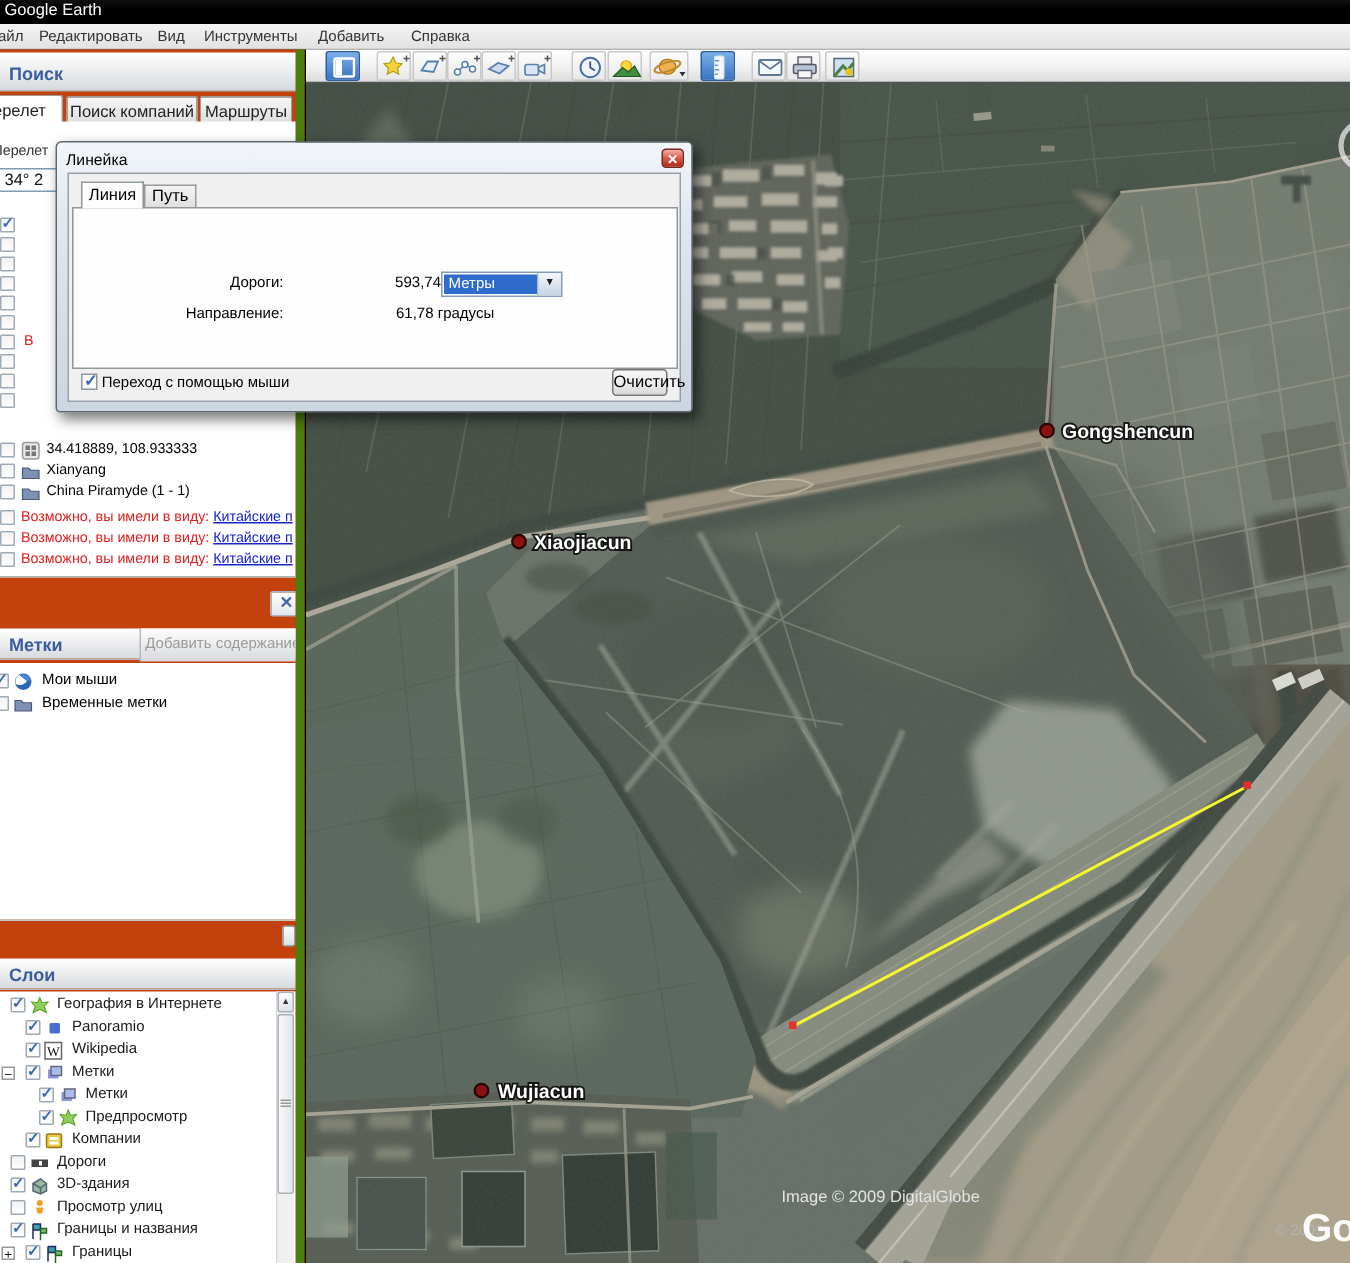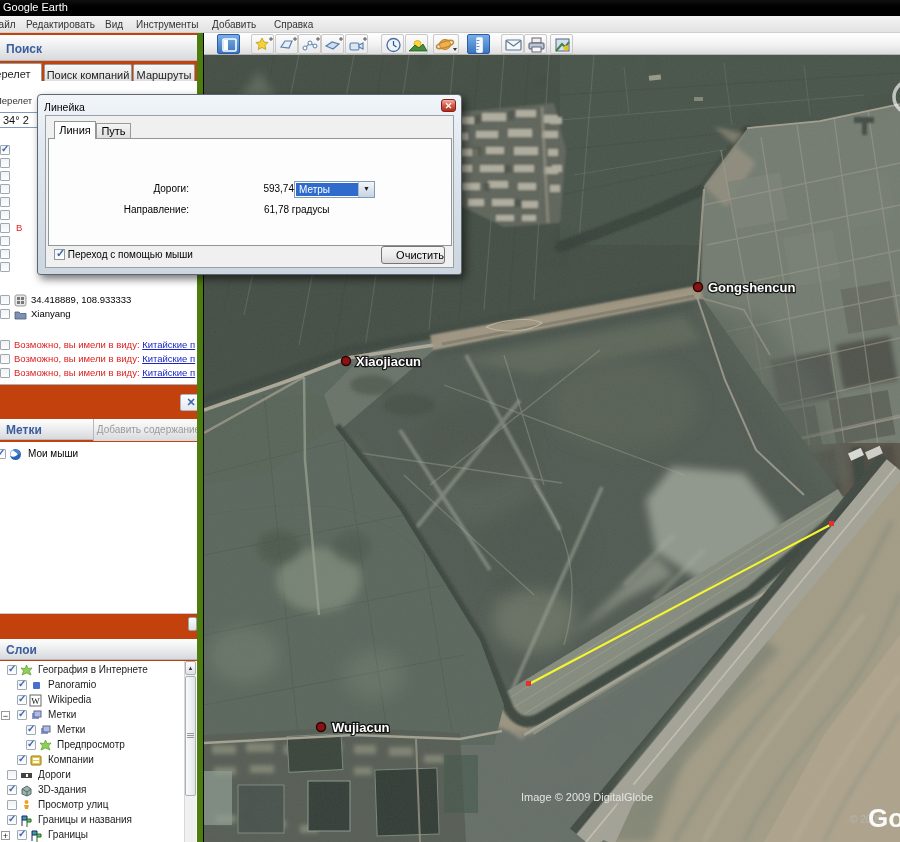--- a/index.html
+++ b/index.html
@@ -40,21 +40,21 @@
 #dlgtitle{position:absolute;left:6px;top:6px;color:#000;font-size:10.5px}
 #dlgclose{position:absolute;right:5px;top:4px;width:15px;height:13px;background:linear-gradient(180deg,#f2b0a8,#d95f4e 45%,#b22a1c);border:1px solid #7a241a;border-radius:3px;color:#fff;font-size:9px;font-weight:bold;text-align:center;line-height:12px}
 #dlgclient{position:absolute;left:7px;top:20px;width:409px;height:153px;background:#f0f0f0;border:1px solid #9aa0a8}
 .dtab{position:absolute;font-size:11px;text-align:center}
 #tabpanel{position:absolute;left:2px;top:22px;width:404px;height:108px;background:#fdfdfd;border:1px solid #8f9899}
 #dlgrow1{position:absolute;top:44px;width:100%}
 .rlab{position:absolute;text-align:right}
 #combo{position:absolute;left:245px;top:-2px;width:81px;height:17px;background:#fff;border:1px solid #7f9db9}
 #comboarrow{position:absolute;right:0px;top:0px;width:16px;height:15px;background:linear-gradient(180deg,#f4f7fa,#dce5ee 50%,#c6d3e2);border-left:1px solid #aab8c8;text-align:center;line-height:14px;font-size:7px;color:#222}
 #chkrow{position:absolute;left:8px;top:133px;font-size:10px}
-#clearbtn{position:absolute;right:8px;top:130px;width:64px;height:18px;background:linear-gradient(180deg,#f6f6f6,#ededed 50%,#d8d8d8);border:1px solid #757575;border-radius:3px;text-align:right;line-height:17px;font-size:11px}
+#clearbtn{position:absolute;right:8px;top:130px;width:37px;height:18px;background:linear-gradient(180deg,#f6f6f6,#ededed 50%,#d8d8d8);border:1px solid #757575;border-radius:3px;text-align:right;line-height:17px;font-size:11px}
 .mlabel{font-weight:bold;font-size:13px;fill:#fff}
 </style></head>
 <body>
 <div id="app">
 <div id="titlebar">Google Earth</div>
 <div id="menubar">
 <span style="left:-9px">Файл</span>
       <span style="left:26px">Редактировать</span>
       <span style="left:105px">Вид</span>
       <span style="left:136px">Инструменты</span>
@@ -113,20 +113,27 @@
           </svg>
           <span style="position:absolute;left:31px;top:1px">34.418889, 108.933333</span>
         </div>
 <div class="srow" style="top:226px">
           <span class="cb" style="left:0px;top:2px"></span>
           <svg class="ticon" style="left:14px" viewBox="0 0 13 13">
             <path d="M1 4 h4 l1.5 1.5 H12 V11 H1 z" fill="#7d91b5" stroke="#4a5a78" stroke-width="0.8"></path>
           </svg>
           <span style="position:absolute;left:31px;top:1px">Xianyang</span>
         </div>
+<div class="srow" style="top:240px">
+          <span class="cb" style="left:0px;top:2px"></span>
+          <svg class="ticon" style="left:14px" viewBox="0 0 13 13">
+            <path d="M1 4 h4 l1.5 1.5 H12 V11 H1 z" fill="#7d91b5" stroke="#4a5a78" stroke-width="0.8"></path>
+          </svg>
+          <span style="position:absolute;left:31px;top:1px">China Piramyde (1 - 1)</span>
+        </div>
 <div class="srow" style="top:257px">
           <span class="cb" style="left:0px;top:2px"></span>
           <span class="redt" style="position:absolute;left:14px;top:1px">Возможно, вы имели в виду: <span class="link">Китайские п</span></span>
         </div>
 <div class="srow" style="top:271px">
           <span class="cb" style="left:0px;top:2px"></span>
           <span class="redt" style="position:absolute;left:14px;top:1px">Возможно, вы имели в виду: <span class="link">Китайские п</span></span>
         </div>
 <div class="srow" style="top:285px">
           <span class="cb" style="left:0px;top:2px"></span>
@@ -138,20 +145,27 @@
 <div id="addcontent">Добавить содержание</div>
 <div id="markrows">
 <div class="srow" style="top:5px">
           <span class="cb chk" style="left:-4px;top:2px"></span>
           <svg class="ticon" style="left:9px" viewBox="0 0 13 13">
             <circle cx="6.5" cy="6.5" r="5.5" fill="#2b66b5"></circle>
             <path d="M1.5 8 A5.5 5.5 0 0 1 4 2 L 9 6 A 5.5 5.5 0 0 1 1.5 8 z" fill="#fff"></path>
             <path d="M4 2 A5.5 5.5 0 0 1 11.5 5.5 L 9 6 z" fill="#4a86d5"></path>
           </svg>
           <span style="position:absolute;left:28px;top:1px">Мои мыши</span>
+        </div>
+<div class="srow" style="top:20px">
+          <span class="cb" style="left:-4px;top:2px"></span>
+          <svg class="ticon" style="left:9px" viewBox="0 0 13 13">
+            <path d="M1 4 h4 l1.5 1.5 H12 V11 H1 z" fill="#7d91b5" stroke="#4a5a78" stroke-width="0.8"></path>
+          </svg>
+          <span style="position:absolute;left:28px;top:1px">Временные метки</span>
         </div>
 </div>
 <div id="splitline"></div>
 <div id="splitthumb"></div>
 <div class="phead" id="layerhead">Слои</div>
 <div id="tree">
 <div class="trow" style="top:2px">
           <span class="cb chk" style="left:7px;top:2px"></span>
           <svg class="ticon" style="left:20px" viewBox="0 0 13 13">
             <path d="M6.5 1 L8 4.5 L12 4 L9.5 7 L11 11 L6.5 9 L2 11 L3.5 7 L1 4 L5 4.5 z" fill="#8fce5a" stroke="#5a9e2a" stroke-width="0.7"></path>

